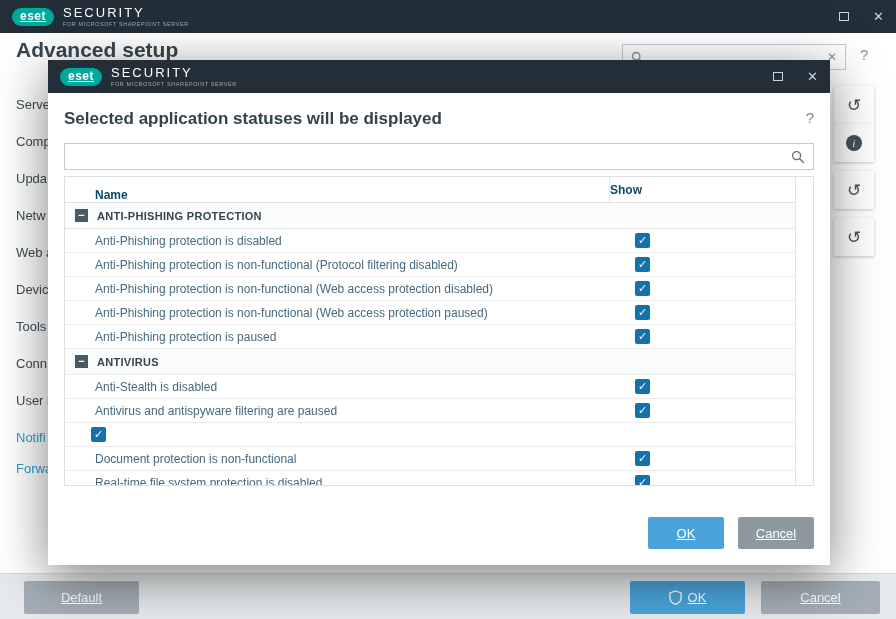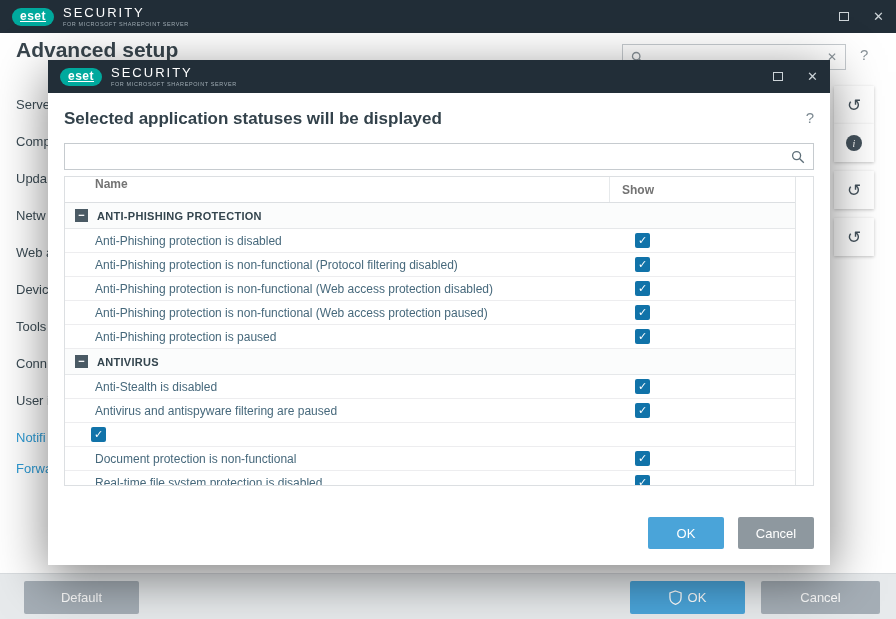--- a/index.html
+++ b/index.html
@@ -59,20 +59,21 @@
   }
 
   .main-footer {
     position:absolute; left:0; right:0; bottom:0; height:46px;
     background:#e7eaec; border-top:1px solid #d8dcdf;
   }
   .btn {
     display:flex; align-items:center; justify-content:center; gap:6px;
     font-size:13px; color:#fff; border-radius:2px; cursor:default; border:0;
     font-family:"Liberation Sans","DejaVu Sans",sans-serif;
+    text-decoration:underline;
   }
   .btn-default { position:absolute; left:24px; top:7px; width:115px; height:33px; background:#a5aeb6; }
   .btn-ok-main { position:absolute; right:151px; top:7px; width:115px; height:33px; background:#4aa4d9; }
   .btn-cancel-main { position:absolute; right:16px; top:7px; width:119px; height:33px; background:#a5aeb6; }
 
   
   .modal {
     position:absolute; left:48px; top:60px; width:782px; height:505px;
     background:#fff; box-shadow:0 12px 48px rgba(0,0,0,.5);
     display:flex; flex-direction:column;
@@ -85,25 +86,25 @@
   .dlg-search {
     margin-top:14px; height:27px; border:1px solid #c6cbcf; background:#fff;
     display:flex; align-items:center; padding:0 8px; gap:6px;
   }
   .dlg-search input { flex:1; border:0; outline:0; font-size:12px; color:#444; min-width:0;
     font-family:"Liberation Sans","DejaVu Sans",sans-serif; }
 
   .table { position:relative; margin-top:6px; border:1px solid #dcdfe2; background:#fff; }
   .scrollstrip { position:absolute; top:0; right:0; bottom:0; width:18px; border-left:1px solid #e2e5e7; background:#fff; }
   .thead {
-    margin-right:18px; height:26px; display:flex; align-items:flex-start;
-    border-bottom:1px solid #dcdfe2; color:#737373; font-weight:bold; font-size:12px;
+    margin-right:18px; height:26px; display:flex; align-items:flex-end;
+    border-bottom:1px solid #dcdfe2; color:#0c4a6e; font-weight:bold; font-size:12px;
   }
   .th-name { flex:1; padding-left:30px; }
-  .th-show { width:186px; padding-left:12px; border-left:1px solid #e6e9eb; height:100%; display:flex; align-items:center; }
+  .th-show { width:186px; padding-left:0; border-left:1px solid #e6e9eb; height:100%; display:flex; align-items:center; }
   .tbody { margin-right:18px; height:282px; overflow:hidden; }
 
   .grow {
     display:flex; height:26px; align-items:center; background:#fbfcfc;
     border-bottom:1px solid #e6e8ea; font-size:11px; font-weight:bold;
     color:#34454e; letter-spacing:.3px;
   }
   .grow .minus {
     width:13px; height:13px; background:#4a5a64; color:#fff; margin:0 9px 0 10px;
     display:flex; align-items:center; justify-content:center; font-size:11px; line-height:1;

